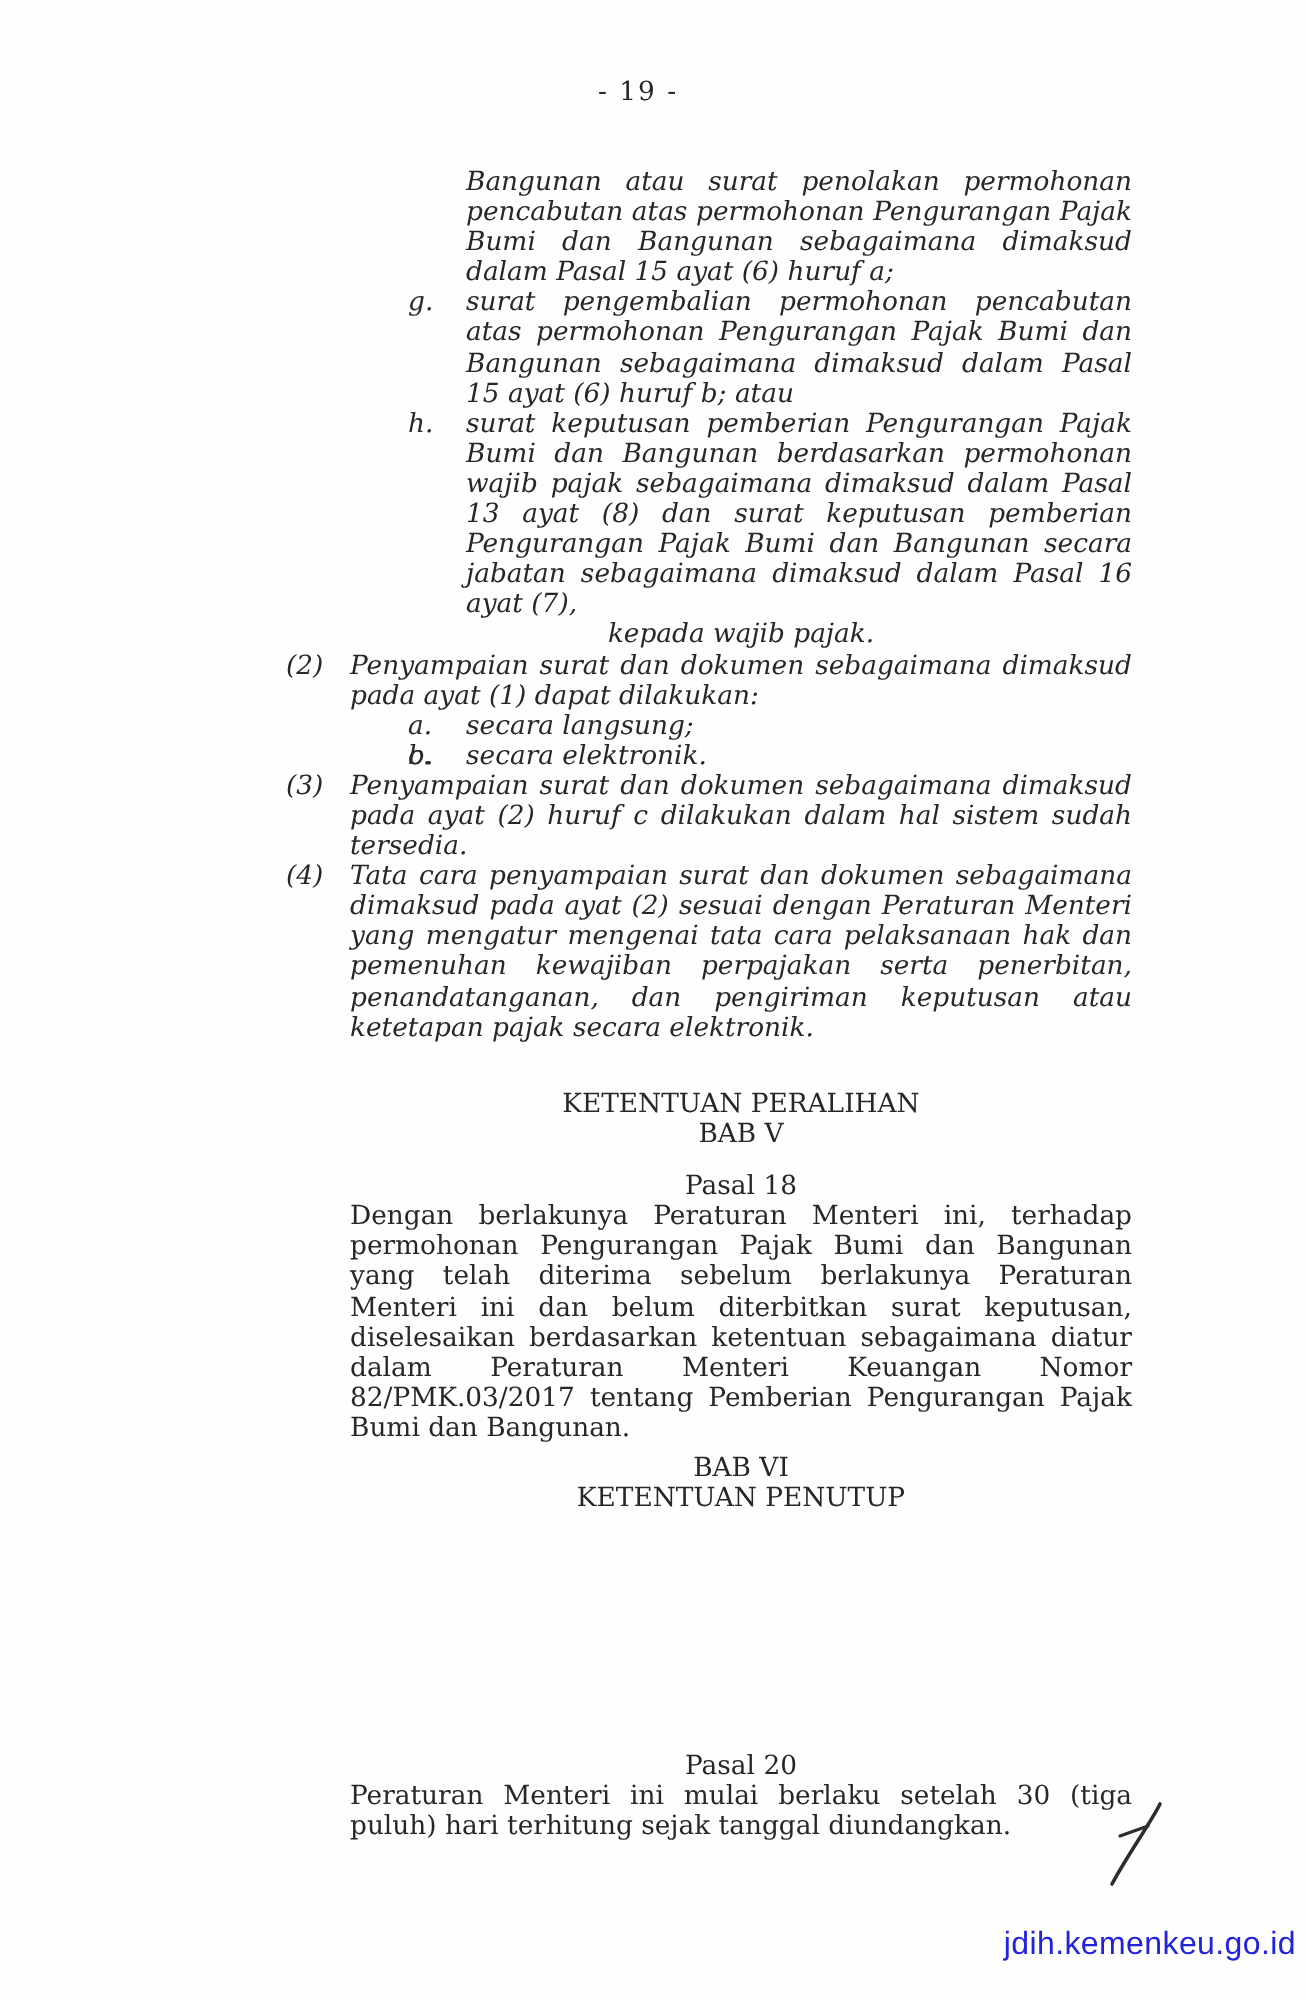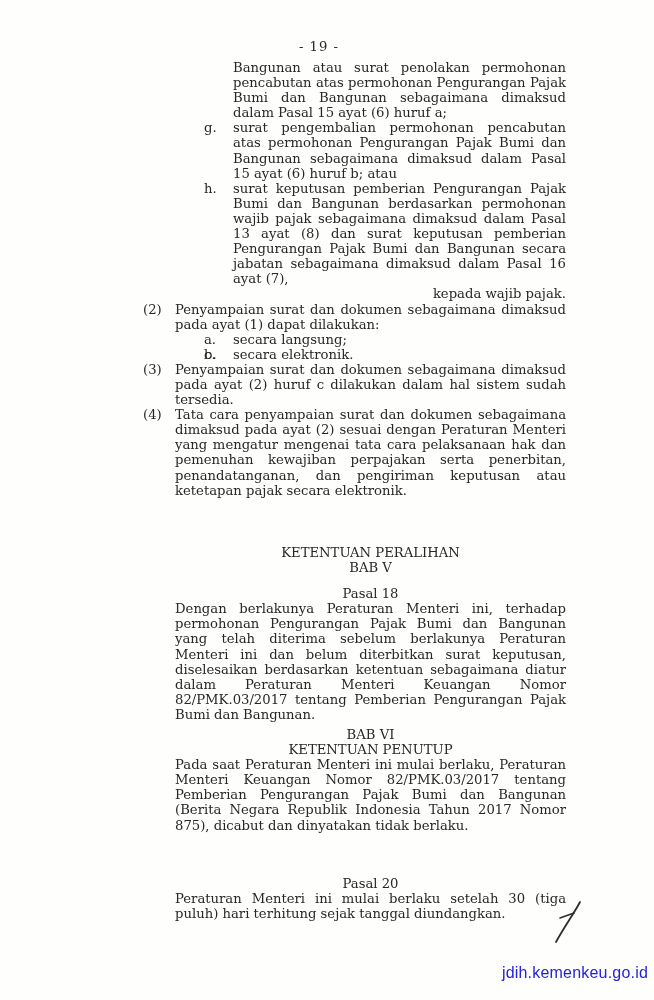--- a/index.html
+++ b/index.html
@@ -27,31 +27,31 @@
     width: 638px;
     text-align: center;
     letter-spacing: 1px;
   }
   .block {
     position: absolute;
     left: 143px;
     width: 423px;
     text-align: justify;
   }
-  #chunk-list   { top: 60px; }
+  #chunk-list   { top: 84px; font-style: italic; }
   #chunk-bab5   { top: 545px; }
   #chunk-bab6   { top: 727px; }
   #chunk-pasal20{ top: 876px; }
 
   .indent-2 { margin-left: 90px; }
 
   .hang-letter { position: relative; padding-left: 90px; }
   .hang-letter > .marker { position: absolute; left: 61px; top: 0; }
 
-  .closing-line { margin-left: 32px; text-align: right; }
+  .closing-line { margin-left: 32px; text-align: center; }
 
   .hang-num { position: relative; padding-left: 32px; }
   .hang-num > .marker { position: absolute; left: 0; top: 0; }
 
   .hang-sub { position: relative; padding-left: 58px; }
   .hang-sub > .marker { position: absolute; left: 29px; top: 0; }
 
   .center-col {
     margin-left: 32px;
     width: 391px;
@@ -136,21 +136,20 @@
   <div class="block" id="chunk-bab5">
     <div class="center-col">KETENTUAN PERALIHAN</div>
     <div class="center-col">BAB V</div>
     <div class="center-col pasal-label">Pasal 18</div>
     <div class="pasal-body">Dengan berlakunya Peraturan Menteri ini, terhadap permohonan Pengurangan Pajak Bumi dan Bangunan yang telah diterima sebelum berlakunya Peraturan Menteri ini dan belum diterbitkan surat keputusan, diselesaikan berdasarkan ketentuan sebagaimana diatur dalam Peraturan Menteri Keuangan Nomor 82/PMK.03/2017 tentang Pemberian Pengurangan Pajak Bumi dan Bangunan.</div>
   </div>
 
   <div class="block" id="chunk-bab6">
     <div class="center-col">BAB VI</div>
     <div class="center-col">KETENTUAN PENUTUP</div>
-    <div class="pasal-body">Pada saat Peraturan Menteri ini mulai berlaku, Peraturan Menteri Keuangan Nomor 82/PMK.03/2017 tentang Pemberian Pengurangan Pajak Bumi dan Bangunan (Berita Negara Republik Indonesia Tahun 2017 Nomor 875), dicabut dan dinyatakan tidak berlaku.</div>
   </div>
 
   <div class="block" id="chunk-pasal20">
     <div class="center-col">Pasal 20</div>
     <div class="pasal-body">Peraturan Menteri ini mulai berlaku setelah 30 (tiga puluh) hari terhitung sejak tanggal diundangkan.</div>
   </div>
 
   <svg class="paraph" viewBox="0 0 34 46">
     <path d="M 29 3 C 24 13, 13 28, 5 43" fill="none" stroke="#2e2e2e" stroke-width="1.8" stroke-linecap="round"></path>
     <path d="M 9 19 L 23 14" fill="none" stroke="#2e2e2e" stroke-width="1.6" stroke-linecap="round"></path>

